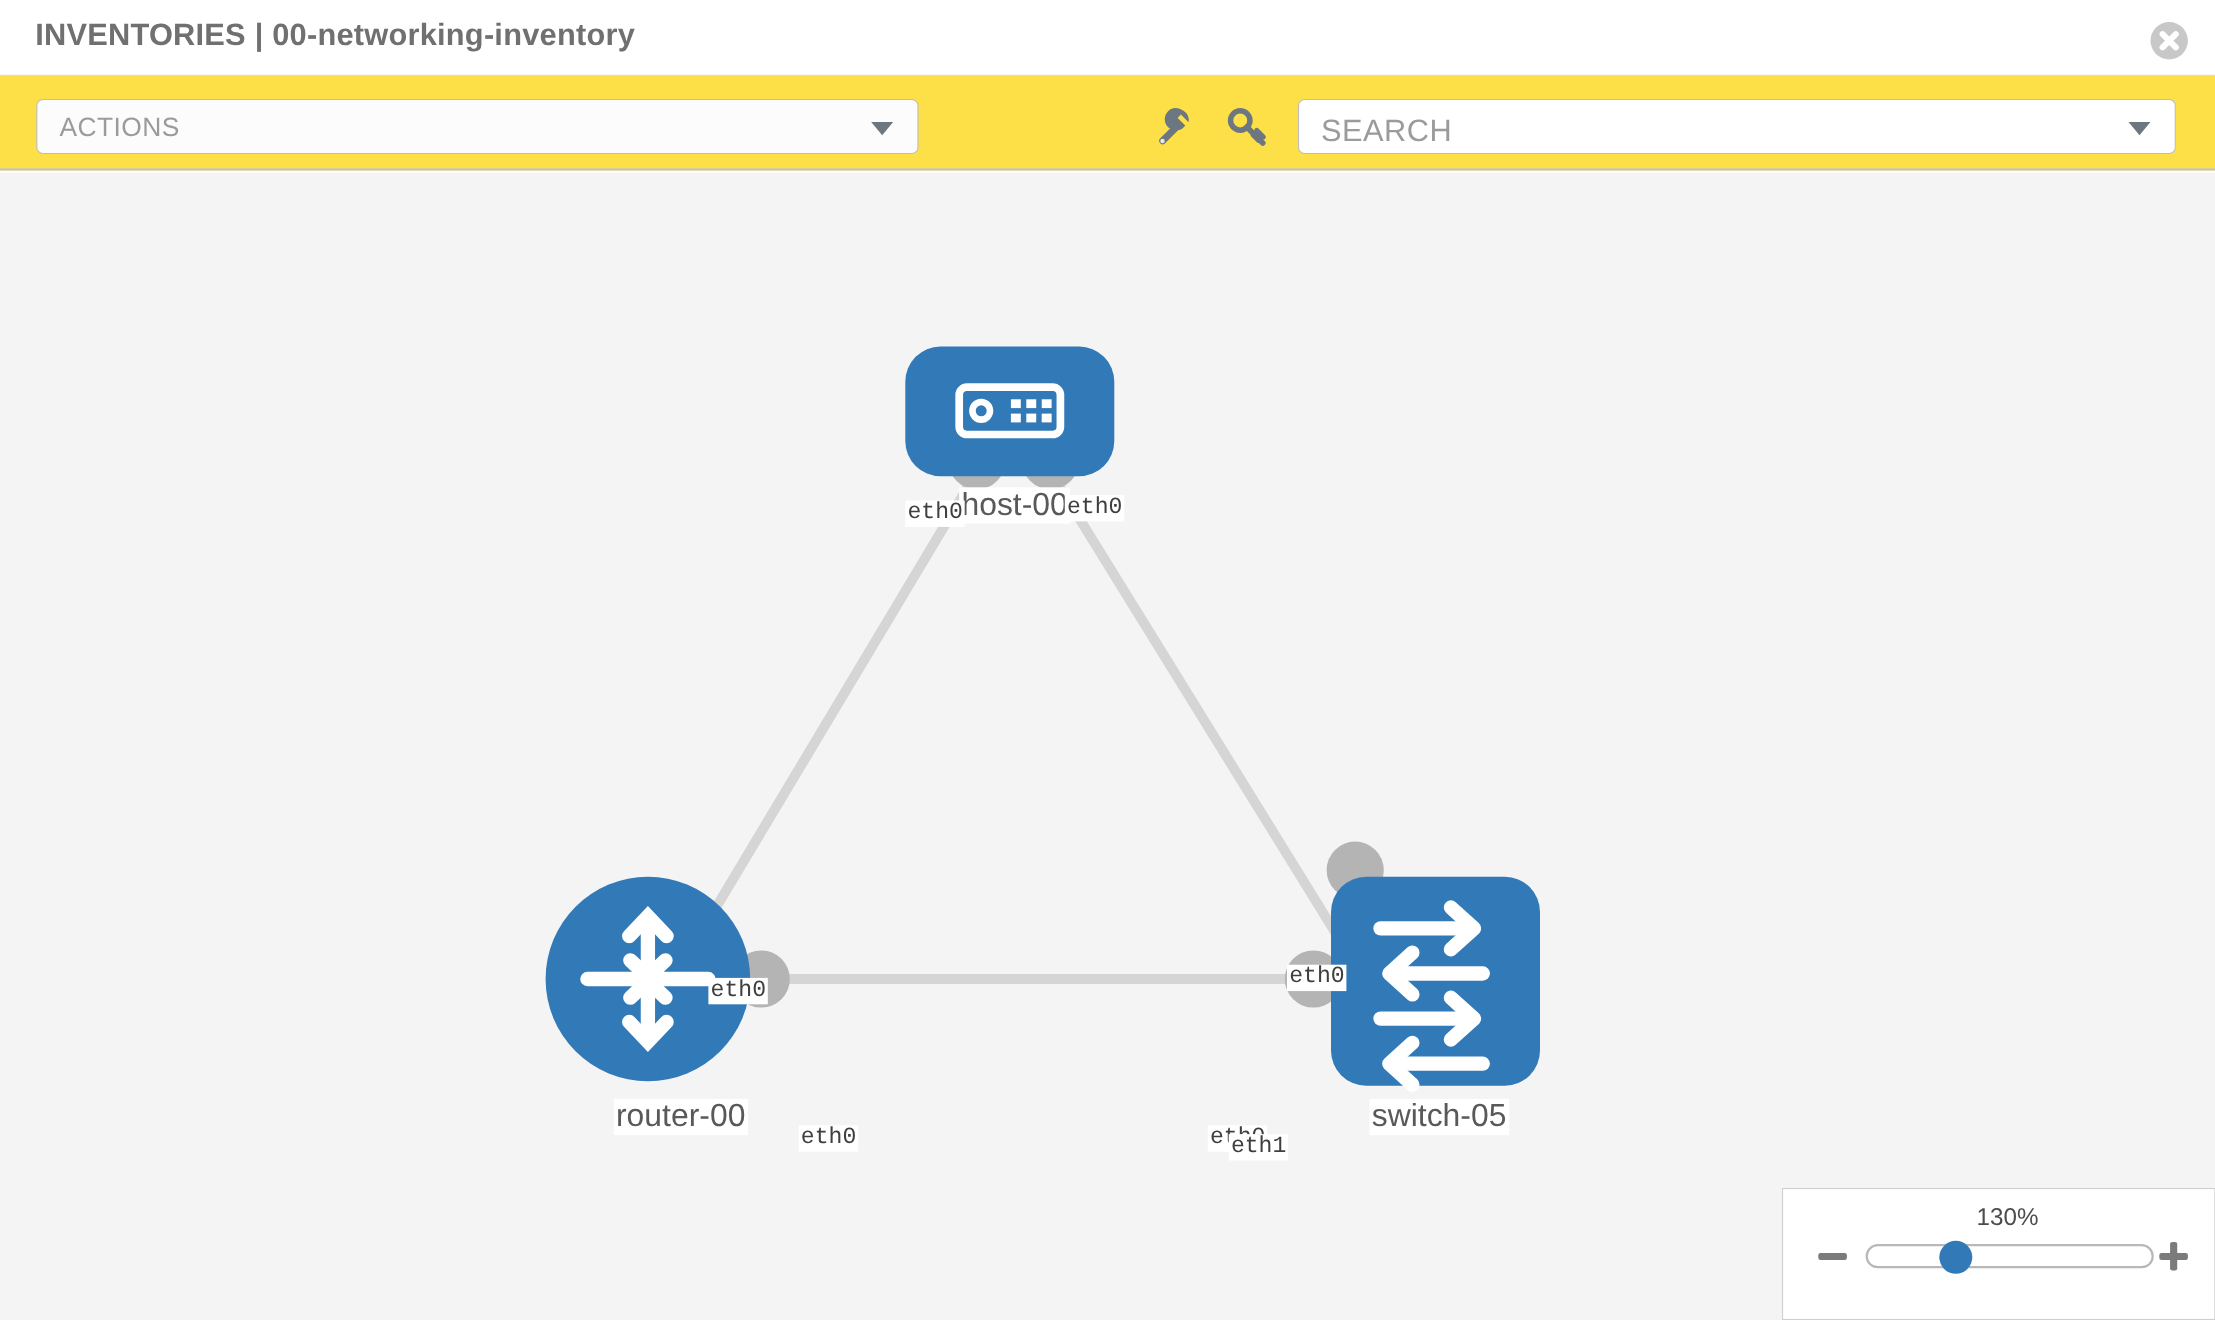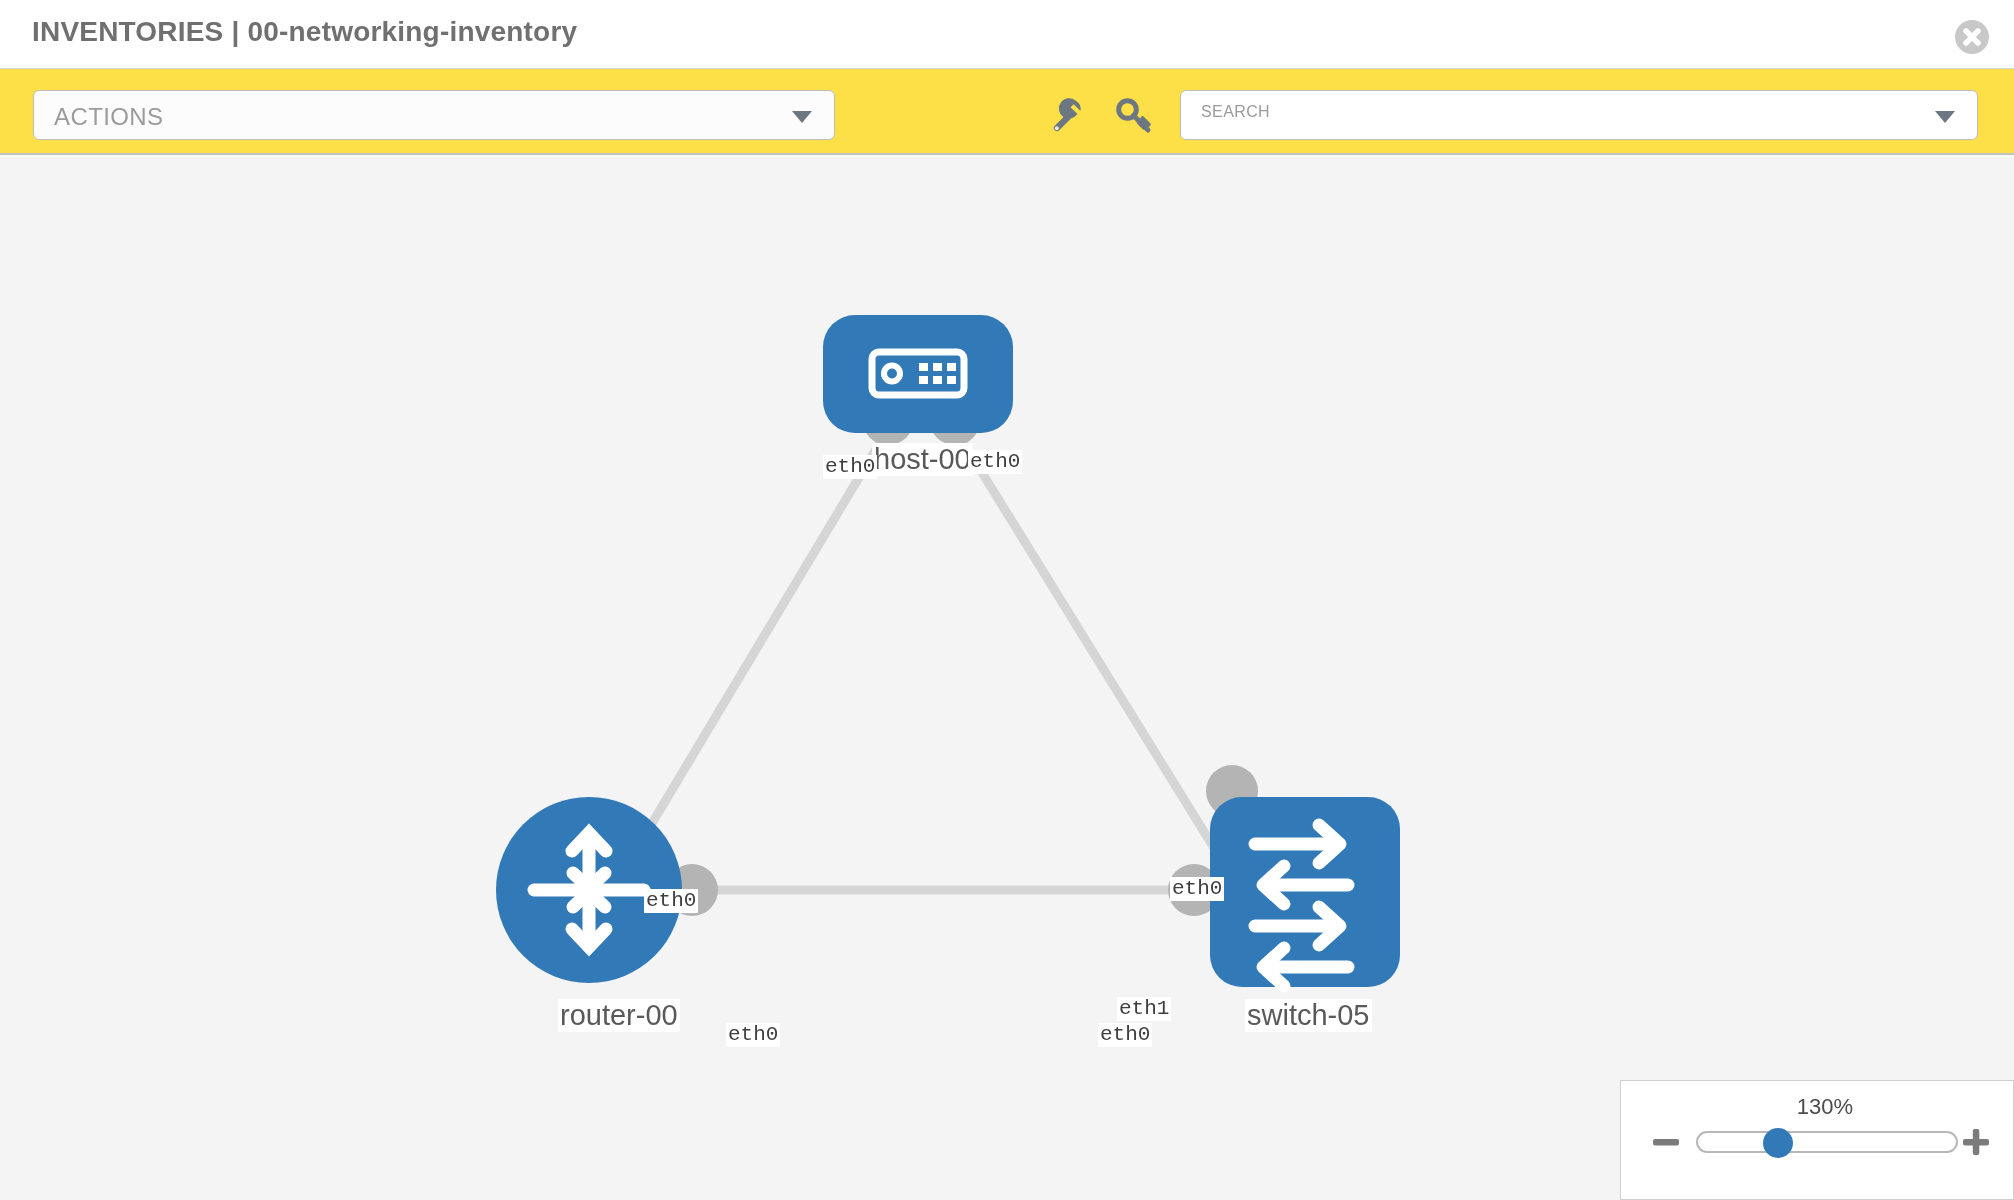--- a/index.html
+++ b/index.html
@@ -109,21 +109,21 @@
     height: 50px;
     background: #ffffff;
     border: 1px solid #bdbdbd;
     border-radius: 6px;
     cursor: text;
   }
   .search-select .sel-label {
     position: absolute;
     left: 20px;
     top: 12px;
-    font-size: 16px;
+    font-size: 28px;
     color: #9b9b9b;
     letter-spacing: 0.4px;
   }
 
   
   .canvas {
     position: absolute;
     left: 0; top: 157px;
     width: 2014px;
     height: 1043px;
@@ -337,21 +337,21 @@
     <div class="node-label" style="left:872px; top:286px;">host-00</div>
     <div class="node-label" style="left:528px; top:842px;margin-left:30px;">router-00</div>
     <div class="node-label" style="left:1245px; top:842px;">switch-05</div>
 
     <div class="iface-label" style="left:823px; top:298px;">eth0</div>
     <div class="iface-label" style="left:968px; top:293px;">eth0</div>
     <div class="iface-label" style="left:644px; top:732px;">eth0</div>
     <div class="iface-label" style="left:1170px; top:720px;">eth0</div>
     <div class="iface-label" style="left:726px; top:866px;">eth0</div>
     <div class="iface-label" style="left:1098px; top:866px;">eth0</div>
-    <div class="iface-label" style="left:1117px; top:840px;">eth1</div>
+    <div class="iface-label" style="left:1117px; top:874px;">eth1</div>
 
   </div>
 
   <div class="zoom-widget">
     <div class="zoom-pct">130%</div>
 
     <div class="zoom-minus">
       <svg width="30" height="30" viewBox="0 0 30 30">
         <rect x="2" y="12" width="26" height="6.5" rx="2" fill="#7b7b7b"></rect>
       </svg>

